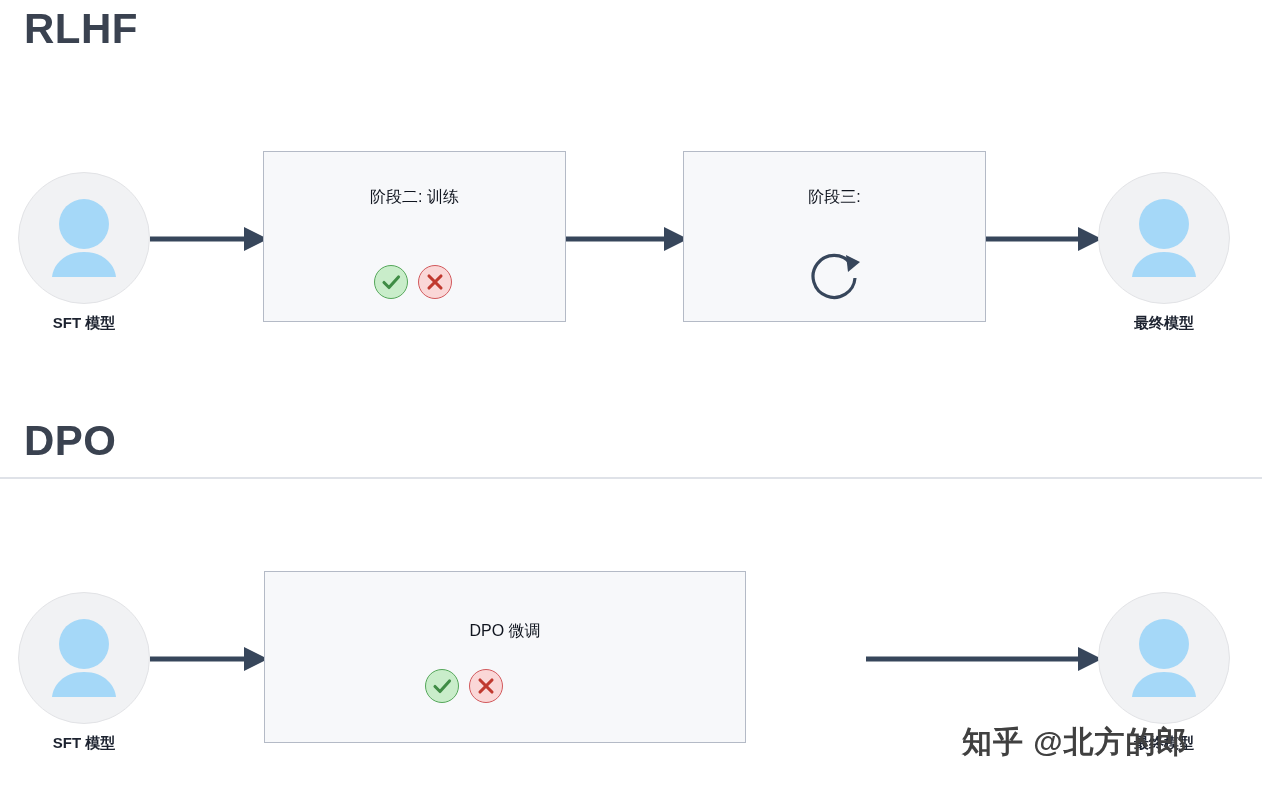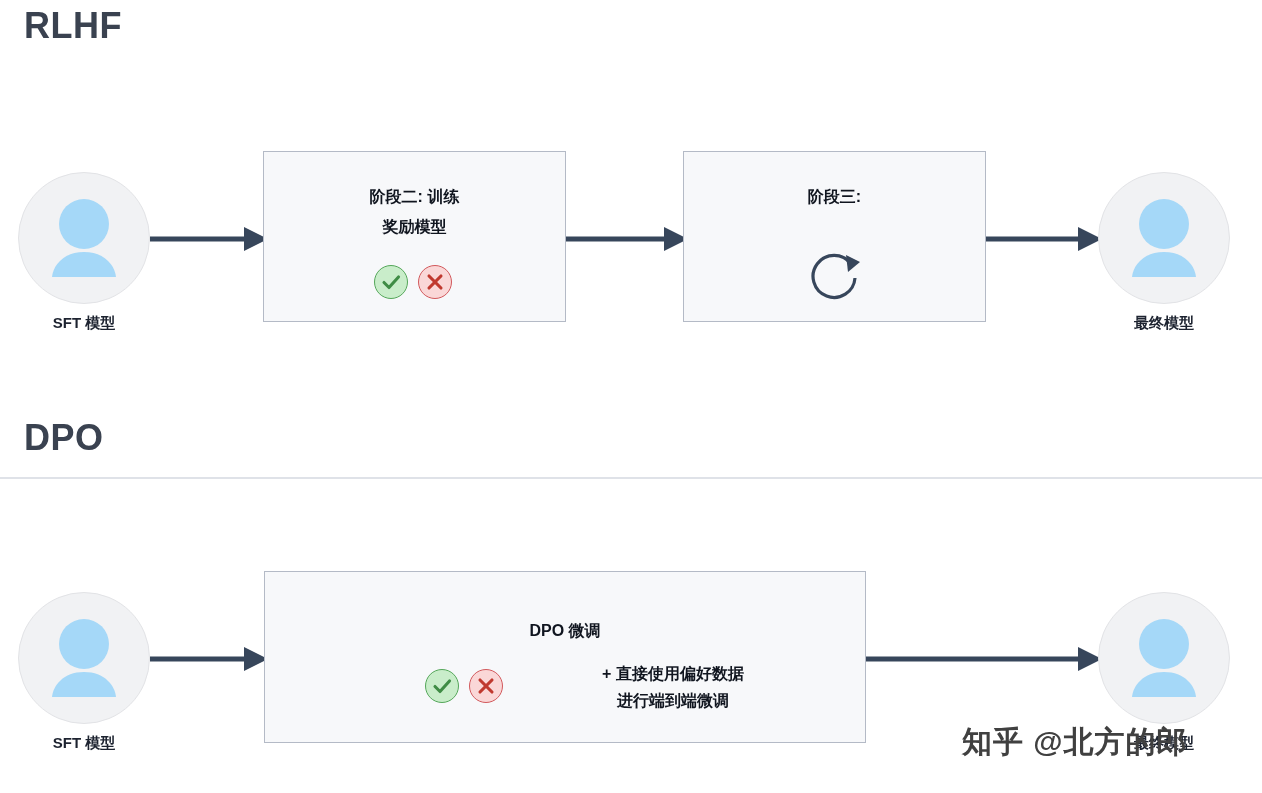--- a/index.html
+++ b/index.html
@@ -18,21 +18,21 @@
   }
 
   .canvas {
     position: absolute;
     inset: 0;
   }
 
   
   .section-title {
     position: absolute;
-    font-size: 36px;
+    font-size: 42px;
     font-weight: 700;
     color: #3a4250;
     letter-spacing: 0.5px;
     line-height: 1;
     white-space: nowrap;
   }
   #title-rlhf { left: 24px; top: 8px; }
   #title-dpo  { left: 24px; top: 420px; }
 
   .divider {
@@ -87,28 +87,28 @@
 
   
   .process-box {
     position: absolute;
     background: #f7f8fa;
     border: 1px solid #b4bac6;
     box-sizing: border-box;
   }
   #box-stage2 { left: 263px; top: 151px; width: 303px; height: 171px; }
   #box-stage3 { left: 683px; top: 151px; width: 303px; height: 171px; }
-  #box-dpo    { left: 264px; top: 571px; width: 602px; height: 172px; }
+  #box-dpo    { left: 264px; top: 571px; width: 482px; height: 172px; }
 
   .box-title {
     position: absolute;
     width: 100%;
     text-align: center;
     font-size: 16px;
-    font-weight: 700;
+    font-weight: 400;
     color: #10151f;
     line-height: 30px;
     white-space: nowrap;
   }
   #box-stage2 .box-title { top: 32px; }
   #box-stage3 .box-title { top: 32px; text-align: center; }
   #box-dpo .box-title    { top: 44px; }
 
   
   .judge-icons {
@@ -203,21 +203,20 @@
     <div class="avatar-label">SFT 模型</div>
   </div>
 
   <svg class="arrow" id="arrow-1" viewBox="0 0 118 30" preserveAspectRatio="none">
     <line x1="0" y1="15" x2="96" y2="15" stroke="#37465b" stroke-width="5"></line>
     <polygon points="94,3 118,15 94,27" fill="#37465b"></polygon>
   </svg>
 
   <div class="process-box" id="box-stage2">
     <div class="box-title" style="top:30px;">阶段二: 训练</div>
-    <div class="box-title" style="top:60px;">奖励模型</div>
     <div class="judge-icons" id="stage2-judge">
       <div class="icon-circle icon-check">
         <svg width="22" height="22" viewBox="0 0 22 22">
           <polyline points="4,11.5 9,16.5 18.5,6" fill="none" stroke="#3f8c45" stroke-width="3.1" stroke-linecap="round" stroke-linejoin="round"></polyline>
         </svg>
       </div>
       <div class="icon-circle icon-cross">
         <svg width="22" height="22" viewBox="0 0 22 22">
           <line x1="5" y1="5" x2="17" y2="17" stroke="#c0392f" stroke-width="3.1" stroke-linecap="round"></line>
           <line x1="17" y1="5" x2="5" y2="17" stroke="#c0392f" stroke-width="3.1" stroke-linecap="round"></line>
@@ -278,24 +277,20 @@
           <polyline points="4,11.5 9,16.5 18.5,6" fill="none" stroke="#3f8c45" stroke-width="3.1" stroke-linecap="round" stroke-linejoin="round"></polyline>
         </svg>
       </div>
       <div class="icon-circle icon-cross">
         <svg width="22" height="22" viewBox="0 0 22 22">
           <line x1="5" y1="5" x2="17" y2="17" stroke="#c0392f" stroke-width="3.1" stroke-linecap="round"></line>
           <line x1="17" y1="5" x2="5" y2="17" stroke="#c0392f" stroke-width="3.1" stroke-linecap="round"></line>
         </svg>
       </div>
     </div>
-    <div id="dpo-bullet">
-      <span class="bullet-line-1">+ 直接使用偏好数据</span>
-      <span class="bullet-line-2">进行端到端微调</span>
-    </div>
   </div>
 
   <svg class="arrow" id="arrow-5" viewBox="0 0 236 30" preserveAspectRatio="none">
     <line x1="0" y1="15" x2="214" y2="15" stroke="#37465b" stroke-width="5"></line>
     <polygon points="212,3 236,15 212,27" fill="#37465b"></polygon>
   </svg>
 
   <div class="node-avatar" id="avatar-final-dpo">
     <div class="avatar-circle"></div>
     <svg class="avatar-glyph" viewBox="0 0 132 132">

